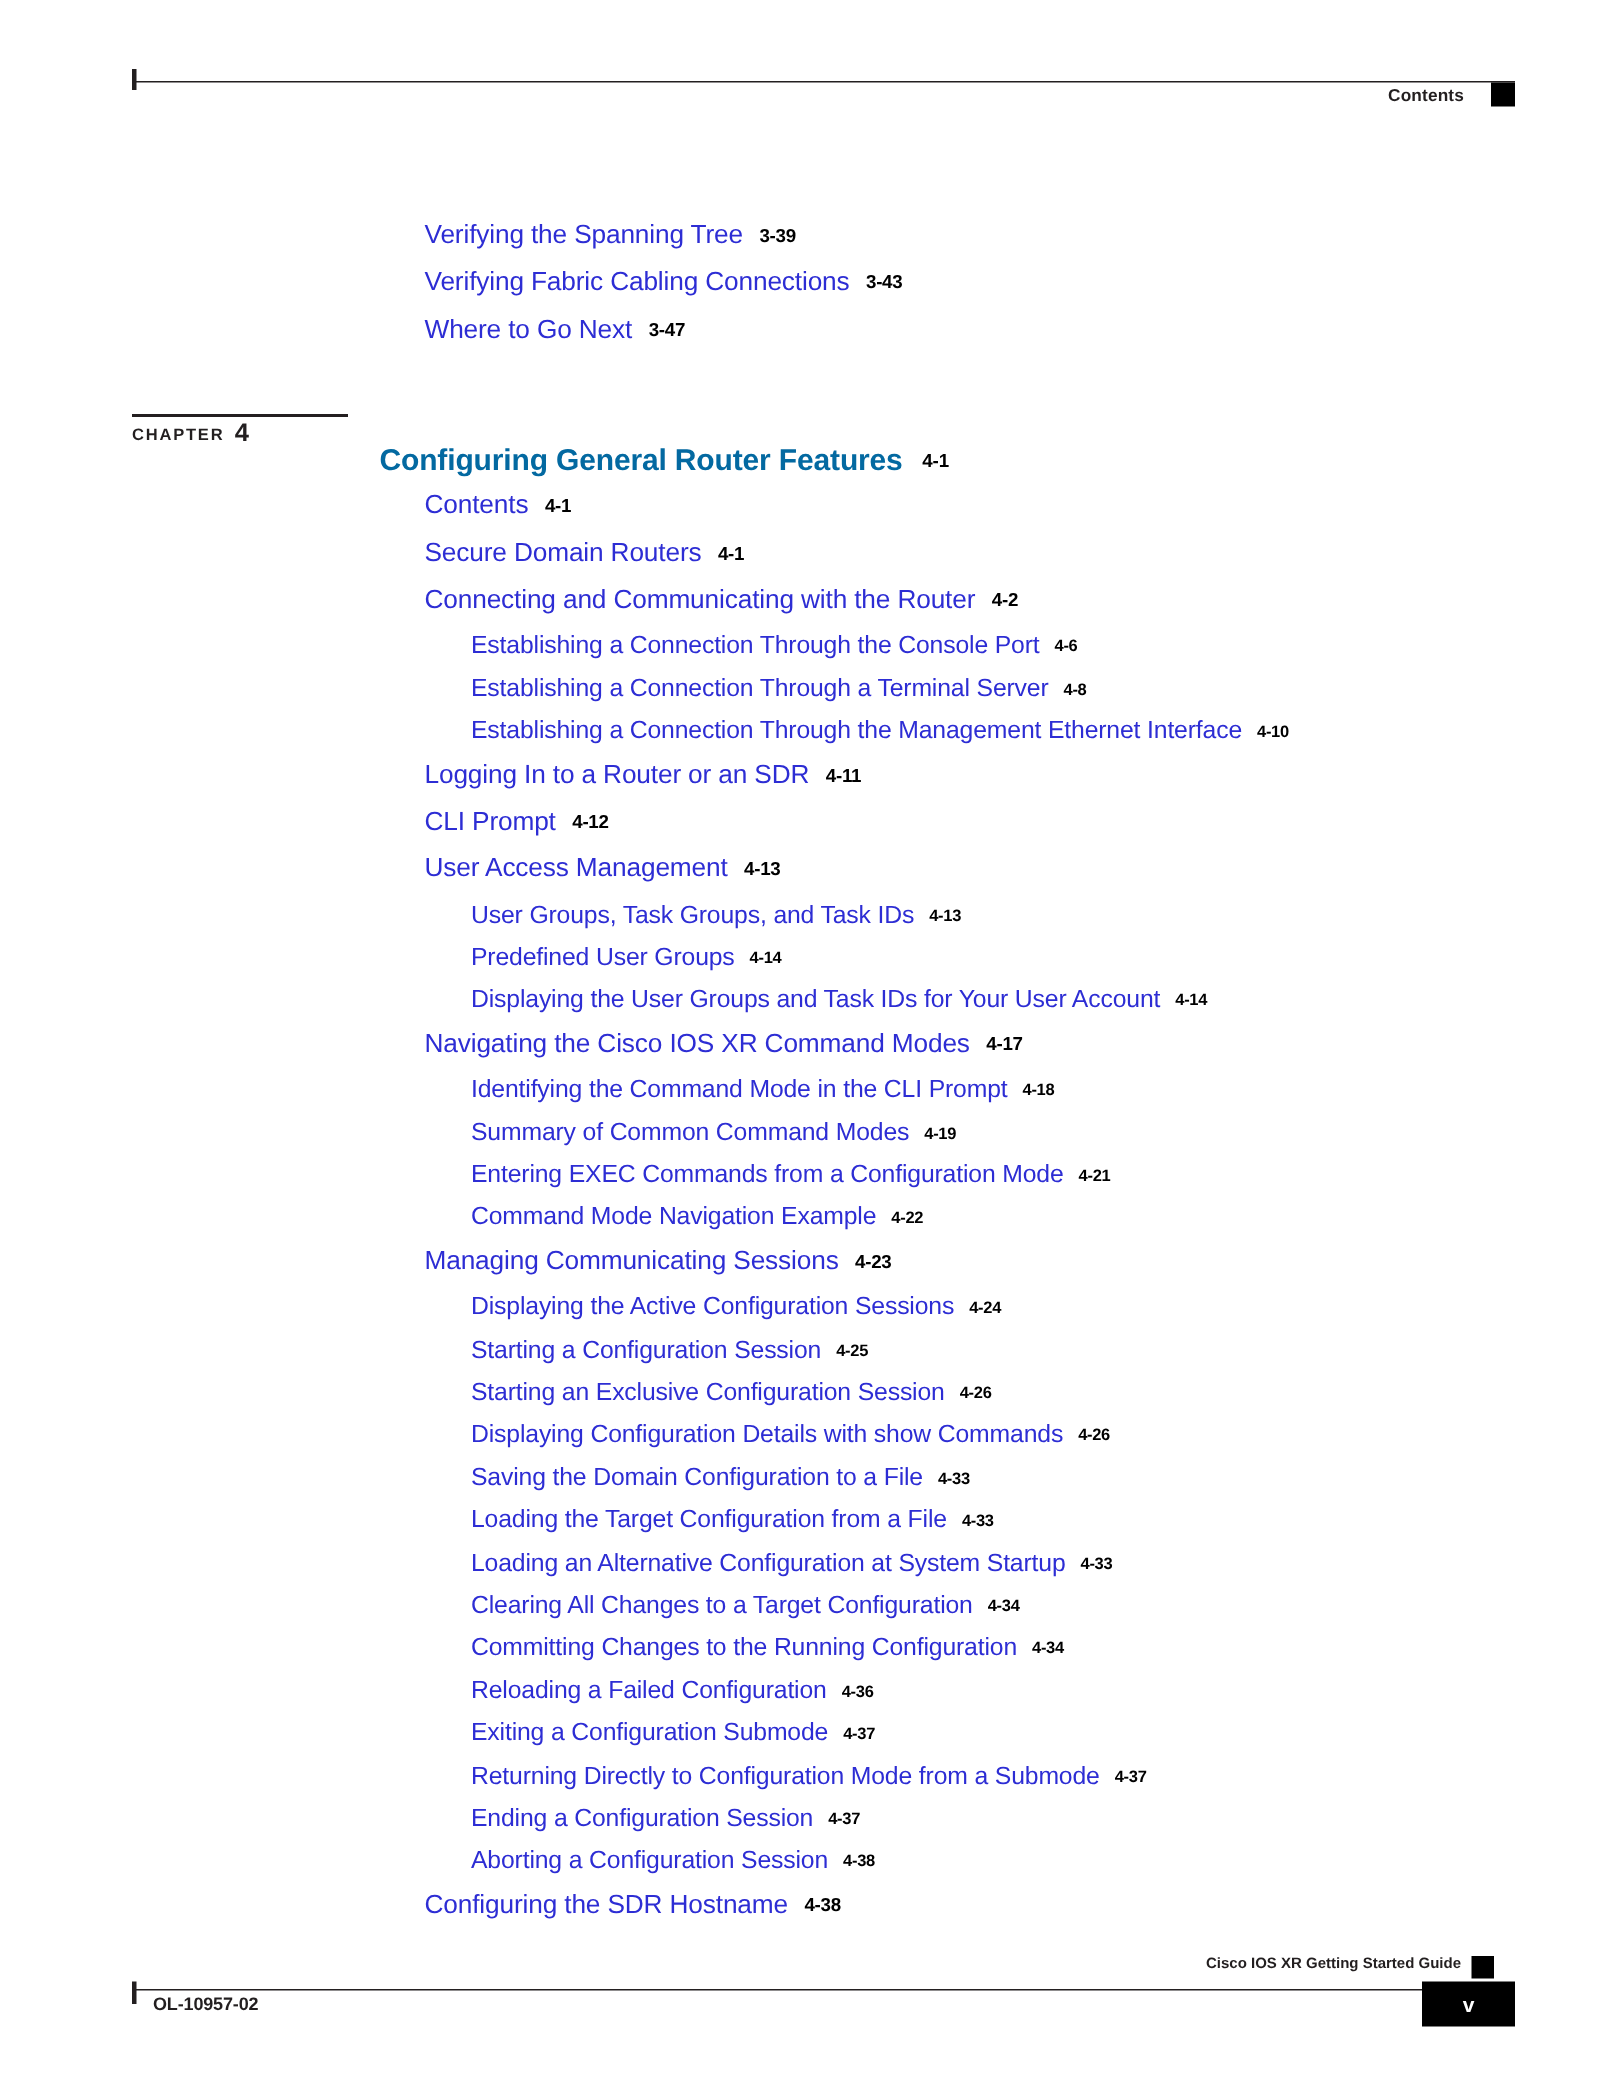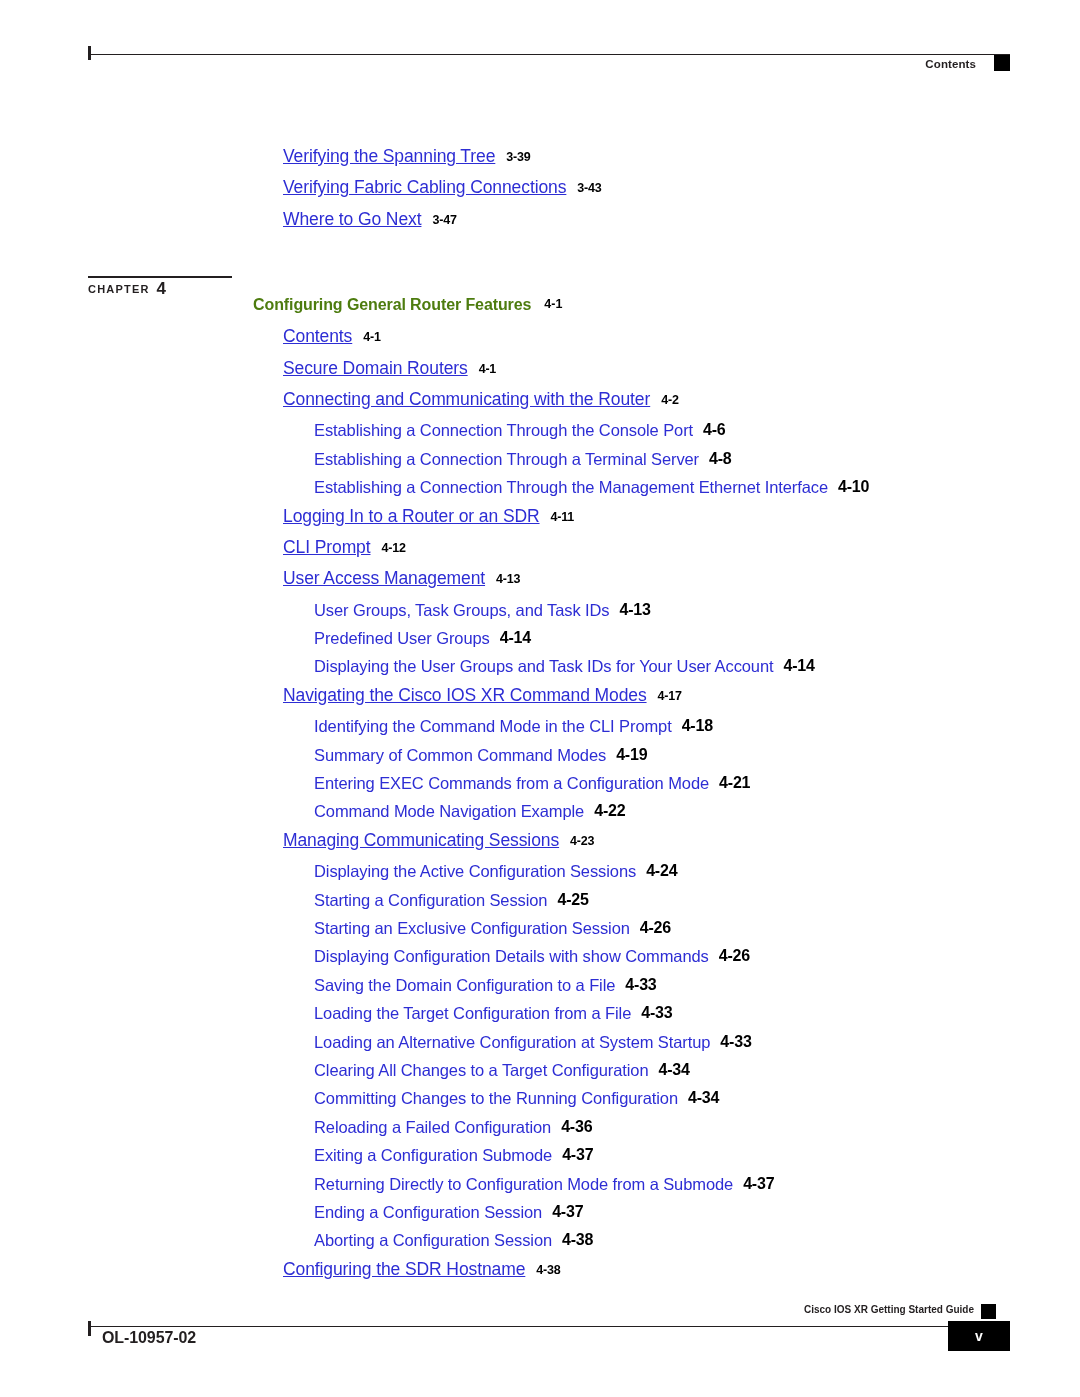--- a/index.html
+++ b/index.html
@@ -91,30 +91,30 @@
     font-weight: bold;
     font-family: "Liberation Sans", sans-serif;
     letter-spacing: -0.2px;
   }
 
   
   .lvl1 {
     margin-left: 283px;
     height: 31.4px;
   }
-  .lvl1 .title { font-size: 17.5px; text-decoration: underline; }
+  .lvl1 .title { font-size: 17.5px; }
   .lvl1 .pg { font-size: 12.5px; margin-left: 11px; position: relative; top: -1px; }
 
   
   .lvl2 {
     margin-left: 314px;
     height: 28.4px;
   }
   .lvl2 .title { font-size: 16.5px; }
-  .lvl2 .pg { font-size: 16px; margin-left: 10px; position: relative; top: -1px; }
+  .lvl2 .pg { font-size: 11px; margin-left: 10px; position: relative; top: -1px; }
 
   
   .chapter-block {
     position: relative;
     height: 58px;
     margin-top: 12px;
   }
   .chapter-marker {
     position: absolute;
     left: 88px;
@@ -147,22 +147,22 @@
     position: relative;
     top: 1px;
   }
   .chapter-entry {
     position: absolute;
     left: 253px;
     top: 26px;
     white-space: nowrap;
   }
   .chapter-entry .title {
-    color: #4d7c0f;
-    font-size: 16px;
+    color: #0369a1;
+    font-size: 20px;
     font-weight: bold;
     letter-spacing: -0.1px;
     font-family: "Liberation Sans", sans-serif;
   }
   .chapter-entry .pg {
     color: #000000;
     font-weight: bold;
     font-size: 12.5px;
     margin-left: 13px;
     font-family: "Liberation Sans", sans-serif;
@@ -211,21 +211,21 @@
     left: 0px;
     top: 17px;
     width: 3px;
     height: 15px;
     background: #231f20;
   }
   .footer-docid {
     position: absolute;
     left: 14px;
     top: 25px;
-    font-size: 16px;
+    font-size: 12px;
     font-weight: bold;
     color: #231f20;
     letter-spacing: -0.1px;
     white-space: nowrap;
     font-family: "Liberation Sans", sans-serif;
   }
   .footer-pagebox {
     position: absolute;
     right: 0px;
     top: 17px;

